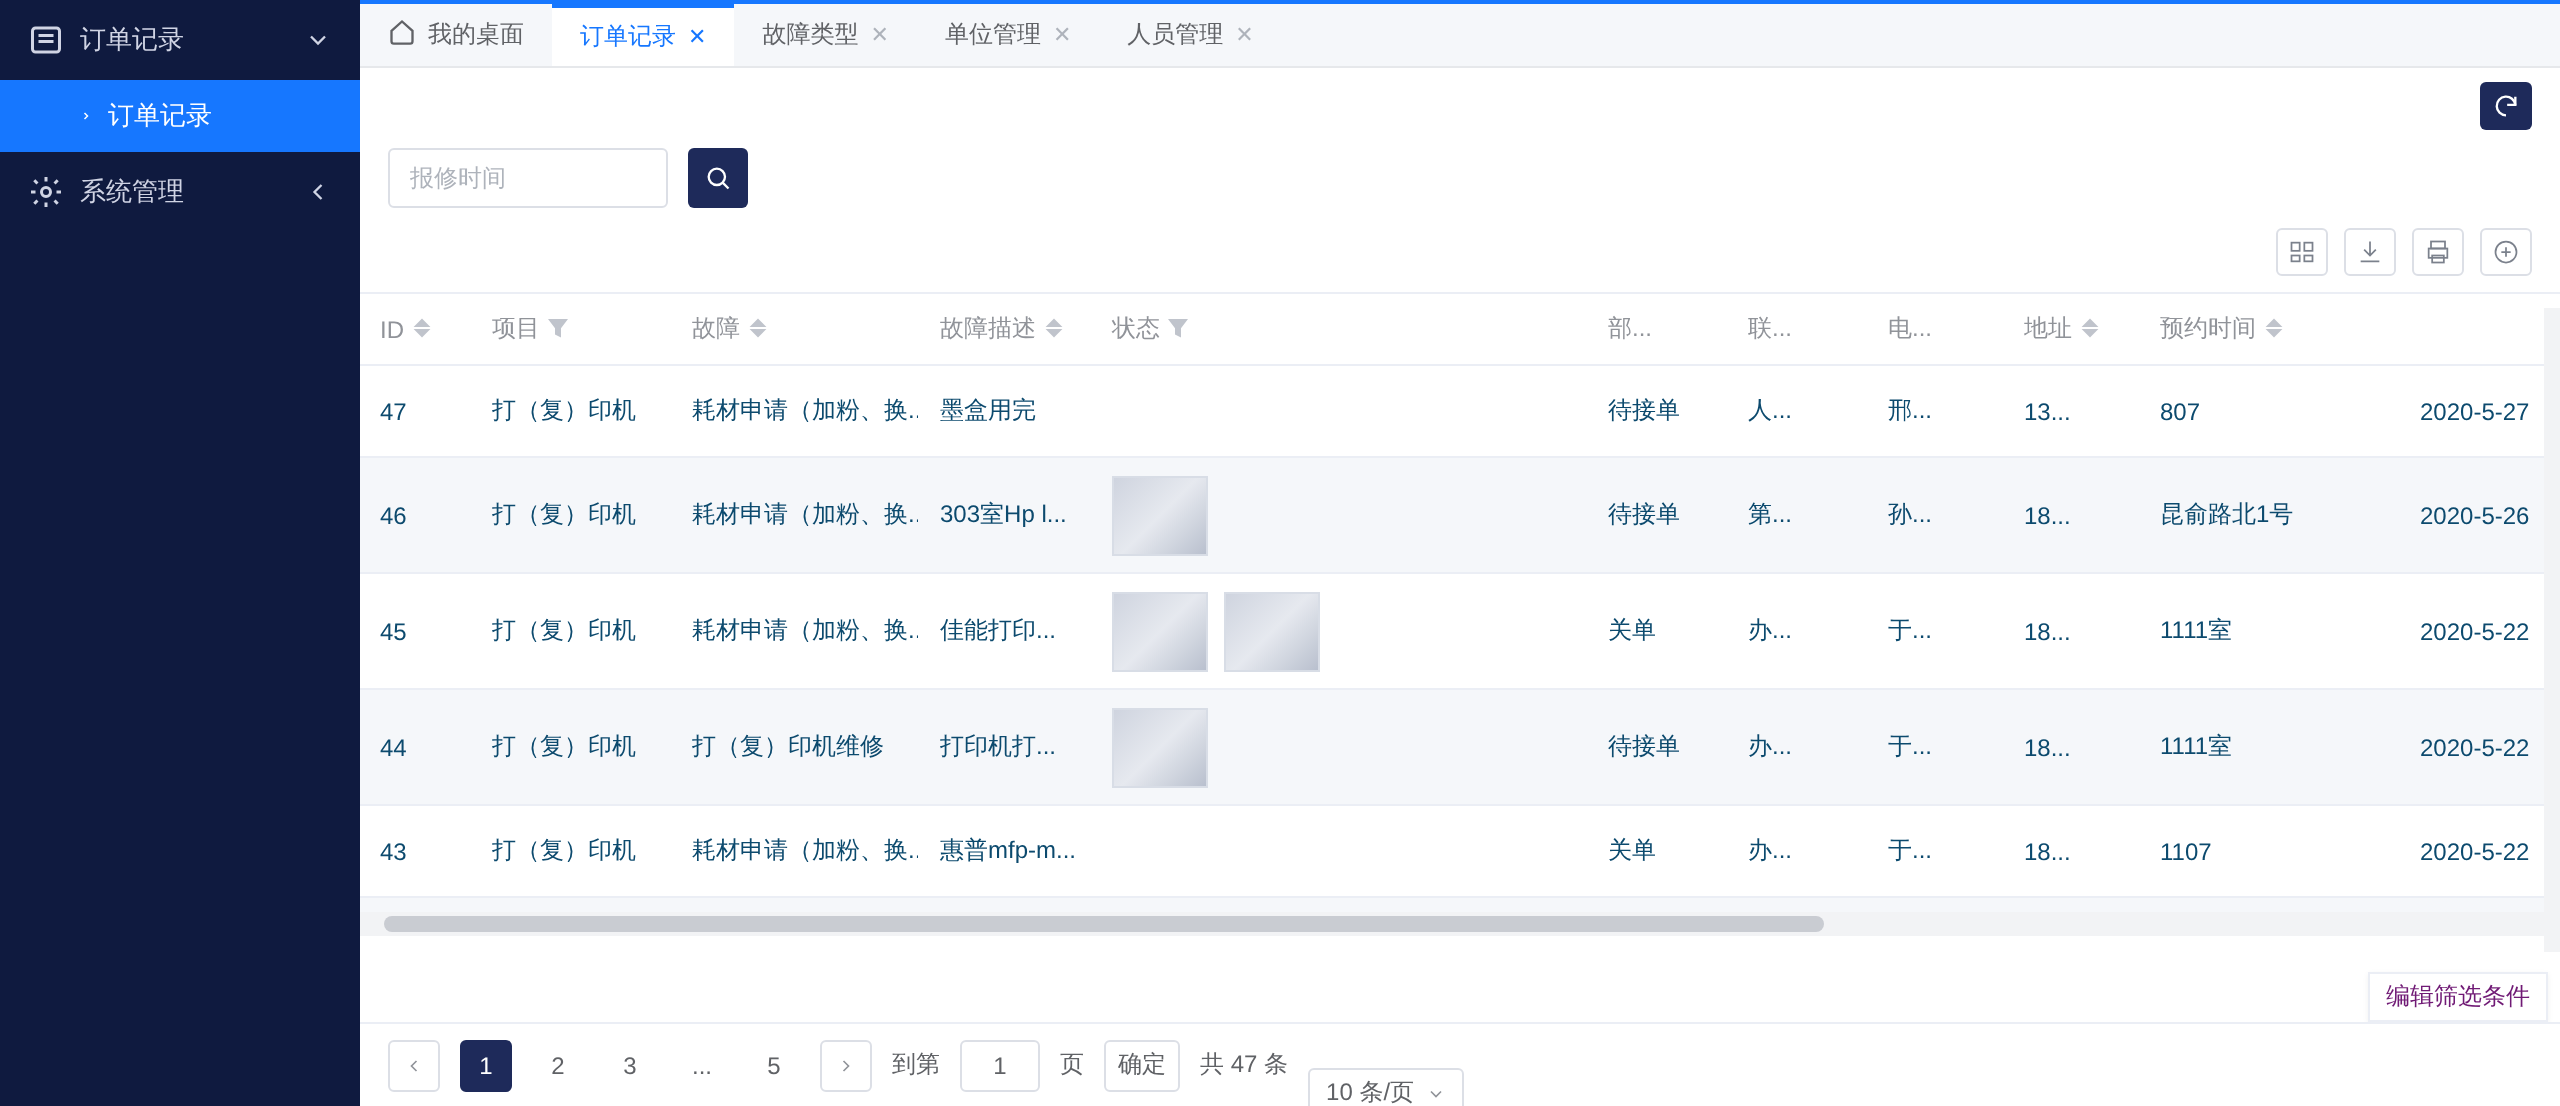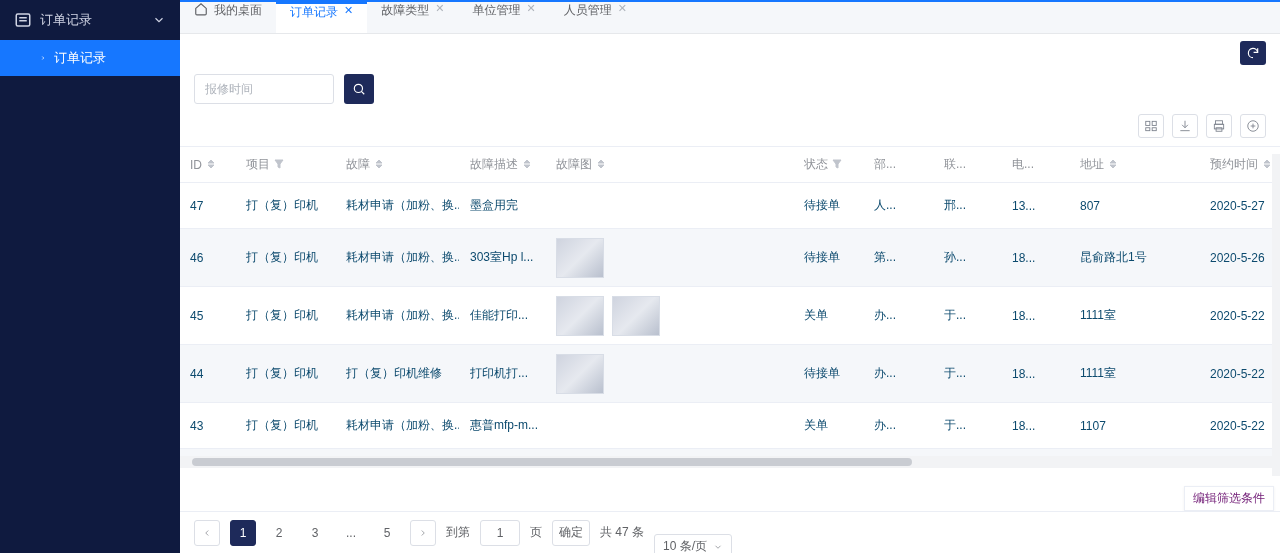--- a/index.html
+++ b/index.html
@@ -64,21 +64,21 @@
   .tabs {
     height: 32px;
     display: flex;
     align-items: stretch;
     border-bottom: 1px solid #e6e8eb;
     font-size: 12px;
     color: #606266;
     background: #f5f7fa;
   }
   .tab {
-    display: flex; 
+    display: flex; align-items: center;
     padding: 0 14px;
     gap: 6px;
     cursor: pointer;
     background: #f5f7fa;
   }
   .tab .close { color: #aeb3bb; font-size: 11px; }
   .tab.active {
     background: #fff;
     border-top: 2px solid #1677ff;
     color: #1677ff;
@@ -305,20 +305,34 @@
     </span>
   </div>
   <div class="submenu-item active">
     <span class="chev-r">
       <svg viewBox="0 0 24 24" fill="none" stroke="#fff" stroke-width="3">
           <path d="M9 6l6 6-6 6"></path>
         </svg>
     </span>
     <span>订单记录</span>
   </div>
+  <div class="menu-item">
+    <span class="micon">
+      <svg viewBox="0 0 24 24" fill="none" stroke="#d0d4e4" stroke-width="2">
+          <circle cx="12" cy="12" r="3"></circle>
+          <path d="M12 2v3M12 19v3M4.2 4.2l2.1 2.1M17.7 17.7l2.1 2.1M2 12h3M19 12h3M4.2 19.8l2.1-2.1M17.7 6.3l2.1-2.1"></path>
+        </svg>
+    </span>
+    <span class="label">系统管理</span>
+    <span class="chev">
+      <svg viewBox="0 0 24 24" fill="none" stroke="#d0d4e4" stroke-width="2">
+          <path d="M15 6l-6 6 6 6"></path>
+        </svg>
+    </span>
+  </div>
 </div>
 
 <div class="main">
   <div class="topbar"></div>
 
   <div class="tabs">
     <div class="tab home">
       <span>
         <svg viewBox="0 0 24 24" fill="none" stroke="#606266" stroke-width="2">
             <path d="M3 11l9-8 9 8v9a2 2 0 0 1-2 2H5a2 2 0 0 1-2-2z"></path>
@@ -408,26 +422,20 @@
               </svg></span>
           </div>
         <div class="th">
             <span>故障</span>
             <span class="sort"><svg viewBox="0 0 10 10">
                 <path d="M5 1l3 3H2zM5 9L2 6h6z"></path>
               </svg></span>
           </div>
         <div class="th">
             <span>故障描述</span>
-            <span class="sort"><svg viewBox="0 0 10 10">
-                <path d="M5 1l3 3H2zM5 9L2 6h6z"></path>
-              </svg></span>
-          </div>
-        <div class="th">
-            <span>故障图</span>
             <span class="sort"><svg viewBox="0 0 10 10">
                 <path d="M5 1l3 3H2zM5 9L2 6h6z"></path>
               </svg></span>
           </div>
         <div class="th">
             <span>状态</span>
             <span class="filter"><svg viewBox="0 0 10 10">
                 <path d="M1 1h8L6 5v4L4 8V5z"></path>
               </svg></span>
           </div>

